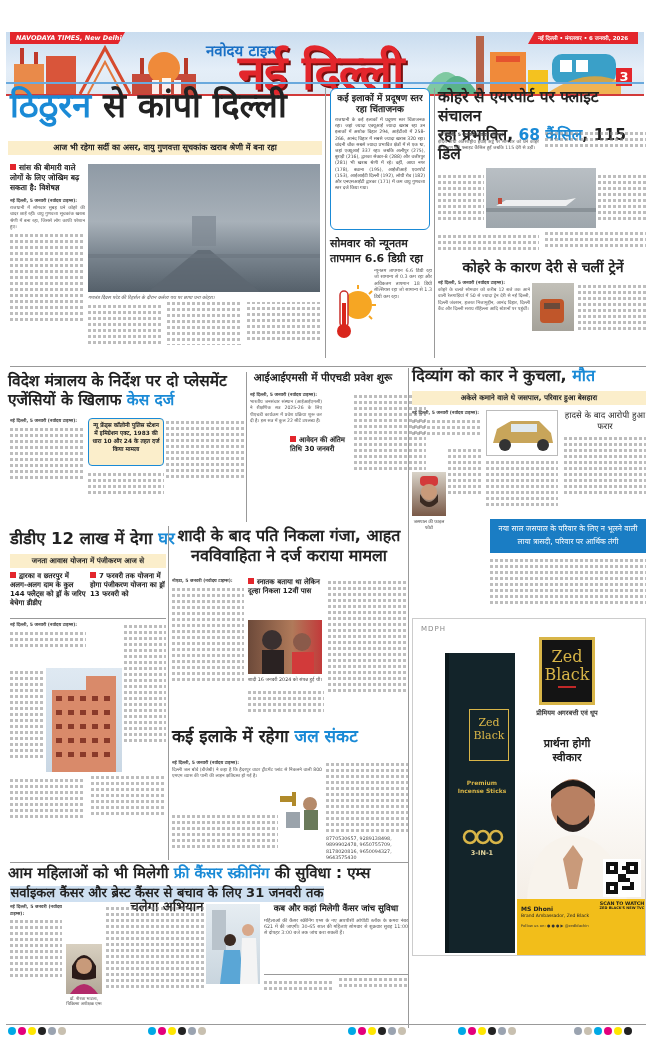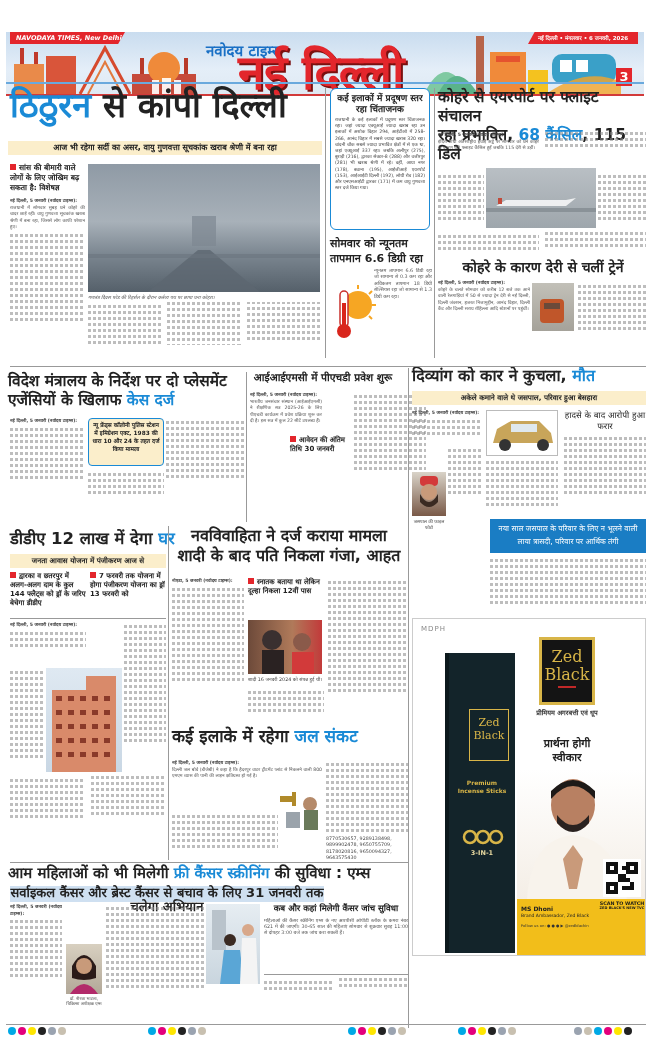--- a/index.html
+++ b/index.html
@@ -455,22 +455,22 @@
     <span class="line"></span>
     <span class="line"></span>
     <span class="line"></span>
     <span class="line"></span>
     <span class="line"></span>
     <span class="line"></span>
     <span class="line"></span>
 </div>
 
 <div class="abs hl" style="left:170px;top:526px;width:238px;font-size:16px;text-align:center;line-height:20px;">
+  <div>शादी के बाद पति निकला गंजा, आहत</div>
   <div>नवविवाहिता ने दर्ज कराया मामला</div>
-  <div>शादी के बाद पति निकला गंजा, आहत</div>
 </div>
 <div class="abs col-text" style="left:172px;top:578px;width:72px;height:130px;">
   <div style="font-weight:bold;color:#444">नोएडा, 5 जनवरी (नवोदय टाइम्स):</div>
   <span class="line"></span>
     <span class="line"></span>
     <span class="line"></span>
     <span class="line"></span>
     <span class="line"></span>
     <span class="line"></span>
     <span class="line"></span>

